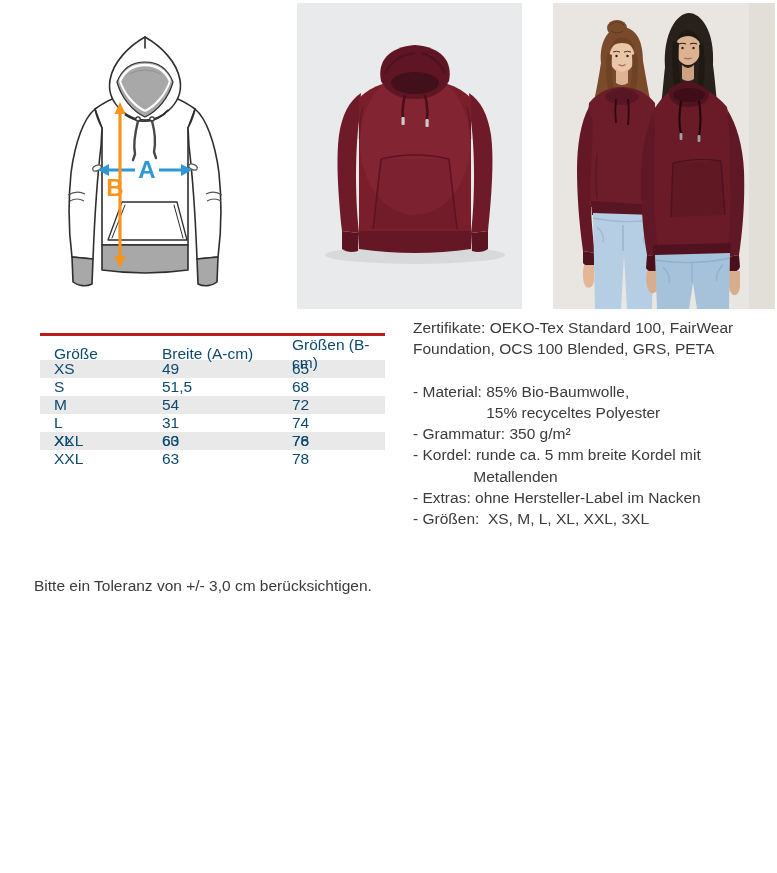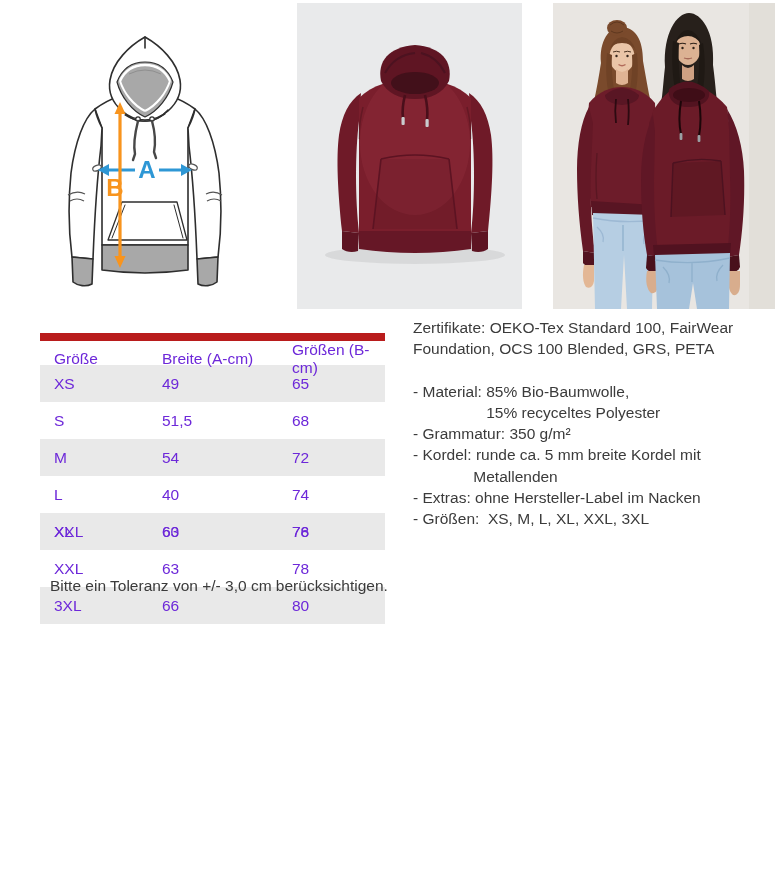--- a/index.html
+++ b/index.html
@@ -9,28 +9,28 @@
 
   
   .diagram { position:absolute; left:45px; top:18px; }
   .photo { position:absolute; top:3px; }
   .photo-flat { left:297px; width:225px; height:306px; }
   .photo-models { left:553px; width:222px; height:306px; }
   .photo svg { display:block; }
 
   
   .size-table { position:absolute; left:40px; top:333px; width:345px;
-    font-size:15.5px; color:#6d28d9; border-top:8px solid #b91c1c; }
-  .trow { display:grid; grid-template-columns:108px 130px 107px; align-items:center; height:37px; }
+    font-size:15.5px; color:#0c4a6e; border-top:3px solid #b91c1c; }
+  .trow { display:grid; grid-template-columns:108px 130px 107px; align-items:center; height:18px; }
   .trow.head { height:24px; }
   .trow > span { padding-left:14px; position:relative; }
   .trow.alt { background:#e9e9e9; }
   .ghost { position:absolute; left:14px; top:50%; transform:translateY(-50%); }
 
-  .tolerance { position:absolute; left:50px; top:577px; font-size:15.5px; color:#3b3b3b; }
+  .tolerance { position:absolute; left:34px; top:577px; font-size:15.5px; color:#3b3b3b; }
 
   
   .description { position:absolute; left:413px; top:317px; width:364px;
     font-size:15.5px; line-height:21.3px; color:#3b3b3b; }
   .description p { white-space:pre; margin:0 0 21px 0; }
 </style>
 </head>
 <body>
 
 <div class="page">
@@ -206,38 +206,33 @@
       <span>51,5</span>
       <span>68</span>
     </div>
     <div class="trow alt">
       <span>M</span>
       <span>54</span>
       <span>72</span>
     </div>
     <div class="trow">
       <span>L</span>
-      <span>40</span>
+      <span>31</span>
       <span>74</span>
     </div>
 
     <div class="trow alt">
       <span><span>XL</span><span class="ghost">XXL</span></span>
       <span><span>60</span><span class="ghost">63</span></span>
       <span><span>76</span><span class="ghost">78</span></span>
     </div>
     <div class="trow">
       <span>XXL</span>
       <span>63</span>
       <span>78</span>
-    </div>
-    <div class="trow alt">
-      <span>3XL</span>
-      <span>66</span>
-      <span>80</span>
     </div>
   </div>
 
   <p class="tolerance">Bitte ein Toleranz von +/- 3,0 cm berücksichtigen.</p>
 
   <div class="description">
     <p>Zertifikate: OEKO-Tex Standard 100, FairWear
 Foundation, OCS 100 Blended, GRS, PETA</p>
     <p>- Material: 85% Bio-Baumwolle,
                  15% recyceltes Polyester

